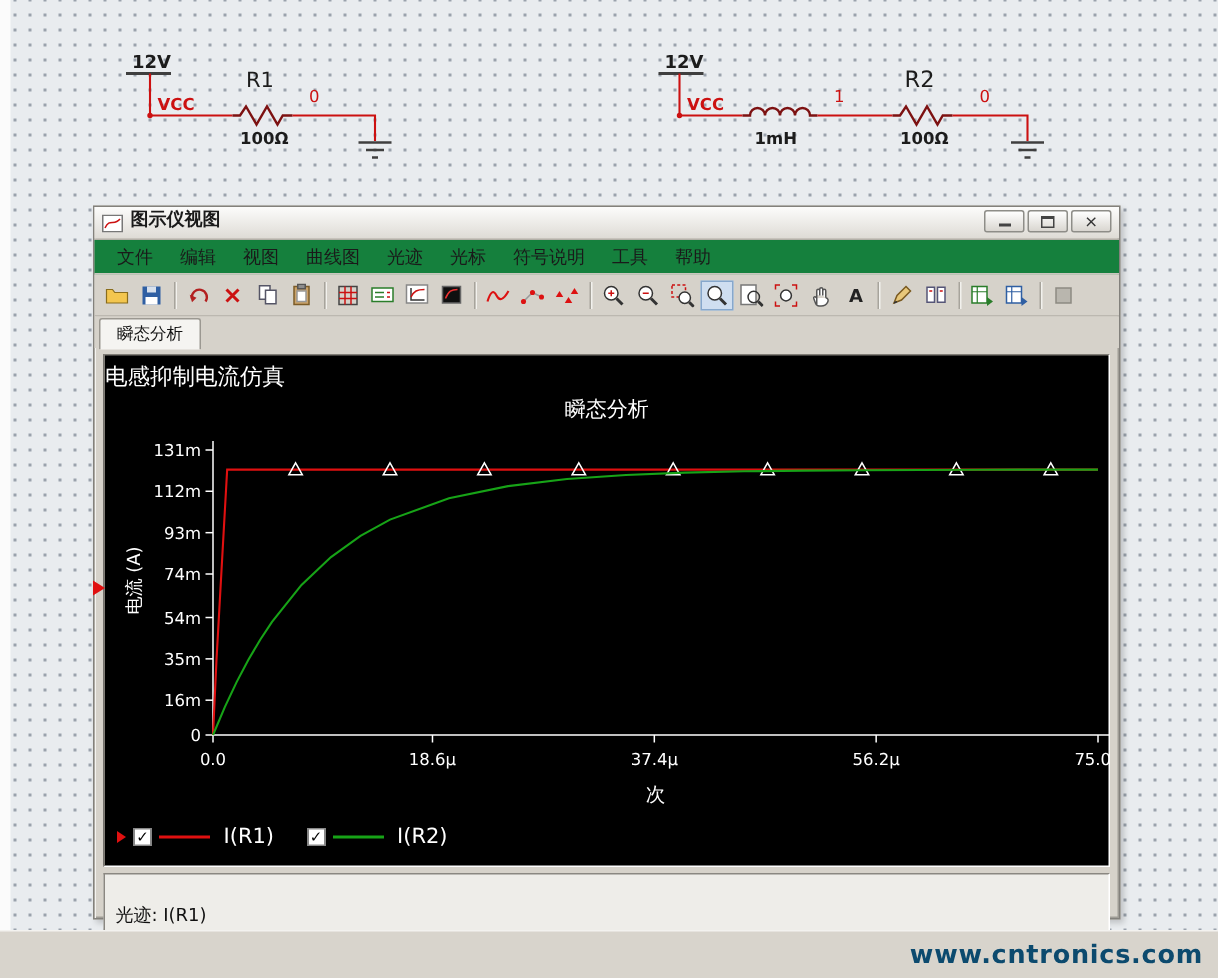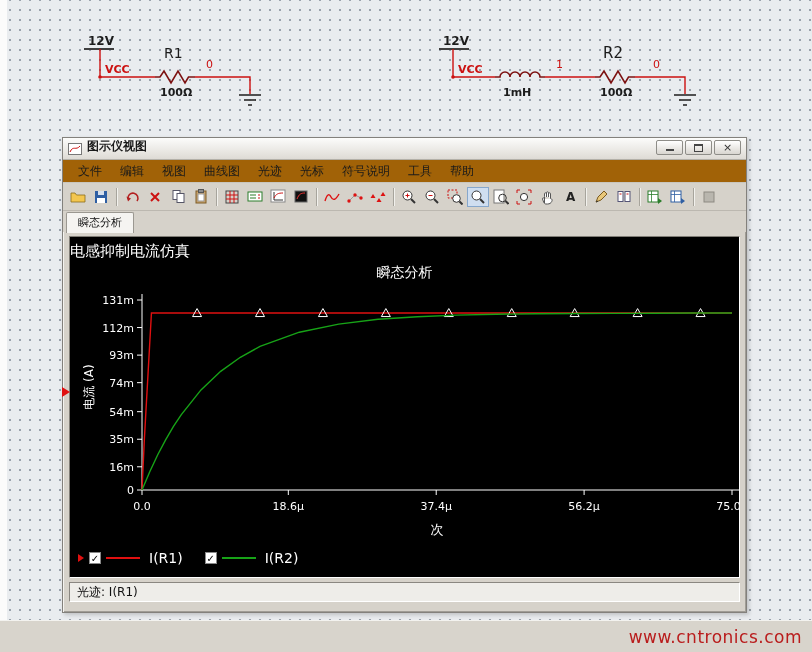--- a/index.html
+++ b/index.html
@@ -7,21 +7,21 @@
   body{position:relative;font-family:"DejaVu Sans","Liberation Sans",sans-serif;background:#d8d4cc}
 
   
   .dot-canvas{position:absolute;left:0;top:0;width:812px;height:620px;
     background-color:#e9ecef;
     background-image:radial-gradient(#9aa2ac 1px, transparent 1.2px);
     background-size:10px 10px;background-position:5px 5px;}
   .left-strip{position:absolute;left:0;top:0;width:7px;height:620px;background:#fbfbfb}
 
   .bottom-bar{position:absolute;left:0;top:620px;width:812px;height:32px;background:#d8d4cc;border-top:1px solid #f3f2ef}
-  .watermark{position:absolute;right:10px;bottom:5px;font-size:17px;color:#b91c1c;font-weight:400;letter-spacing:.5px}
+  .watermark{position:absolute;right:10px;bottom:5px;font-size:17px;color:#0c4a6e;font-weight:700;letter-spacing:.5px}
 
   
   .sch-black{fill:#1c1c1c;font-size:12px;font-weight:bold}
   .sch-ref{fill:#1c1c1c;font-size:14px}
   .sch-ref-big{fill:#1c1c1c;font-size:15px}
   .sch-val{fill:#1c1c1c;font-size:11px;font-weight:bold}
   .sch-net{fill:#cc1111;font-size:11px;font-weight:bold}
   .sch-node{fill:#cc1111;font-size:11px}
 
   
@@ -29,21 +29,21 @@
     border:1px solid #83817c;box-shadow:inset 1px 1px 0 #f4f3f0, inset -1px -1px 0 #a09d96, 2px 2px 4px rgba(0,0,0,.18)}
   .titlebar{height:22px;display:flex;align-items:flex-end;gap:5px;padding:4px 5px;
     background:linear-gradient(#fcfcfb,#dedbd5);border-bottom:1px solid #b3b0a8;font-size:12px;color:#1a1a1a}
   .title-text{font-weight:bold}
   .win-controls{margin-left:auto;display:flex;gap:2px}
   .win-btn{width:27px;height:15px;border:1px solid #8e8d88;border-radius:2px;
     background:linear-gradient(#ffffff,#d9d6d0);display:flex;align-items:center;justify-content:center;font-size:11px;color:#333;line-height:1}
   .glyph-min{width:8px;height:6px;border-bottom:2px solid #444}
   .glyph-max{width:9px;height:8px;border:1px solid #444;border-top-width:2px}
 
-  .menubar{height:23px;background:#a16207;border-bottom:1px solid #c9c6be;display:flex;align-items:center;padding:0 6px;font-size:12px;color:#1a1a1a}
+  .menubar{height:23px;background:#15803d;border-bottom:1px solid #c9c6be;display:flex;align-items:center;padding:0 6px;font-size:12px;color:#1a1a1a}
   .menu-item{padding:3px 9px;cursor:default}
 
   .toolbar{height:28px;background:#d6d2ca;border-bottom:1px solid #bcb8b0;display:flex;align-items:center;padding:0 4px;gap:1px}
   .ti{width:22px;height:20px;display:flex;align-items:center;justify-content:center;border:1px solid transparent}
   .ti.pressed{background:#cfdef0;border-color:#86a7cc}
   .tsep{width:1px;height:18px;background:#a7a49c;box-shadow:1px 0 0 #f2f1ed;margin:0 3px}
 
   .tabrow{height:21px;background:#d6d2ca;display:flex;align-items:flex-end;padding-left:3px}
   .tab{background:#f5f4f1;border:1px solid #9b9891;border-bottom:none;padding:2px 11px 3px;font-size:11px;color:#111;position:relative;top:1px;border-radius:2px 2px 0 0}
 
@@ -56,21 +56,21 @@
   .axis-arrow{position:absolute;left:-8px;top:150px;width:0;height:0;
     border-left:8px solid #e01010;border-top:5px solid transparent;border-bottom:5px solid transparent}
   .chart-legend{position:absolute;left:8px;top:312px;display:flex;gap:22px;align-items:center;height:18px}
   .lg-item{display:flex;align-items:center;gap:5px}
   .lg-arrow{width:0;height:0;border-left:6px solid #e01010;border-top:4px solid transparent;border-bottom:4px solid transparent}
   .lg-cb{width:12px;height:12px;background:#fff;border:1px solid #888;color:#000;font-size:10px;line-height:11px;text-align:center}
   .lg-line{width:34px;height:2px}
   .lg-label{color:#fff;font-size:14px;margin-left:4px}
 
   .statusbar{margin:4px 6px 0;height:20px;background:#eeede9;border:1px solid;border-color:#8a8781 #ffffff #ffffff #8a8781;
-    font-size:12px;color:#111;padding:2px 7px;line-height:15px}
+    font-size:12px;color:#111;padding:20px 7px;line-height:15px}
 </style>
 </head>
 <body>
 
 <div class="dot-canvas"></div>
 <div class="left-strip"></div>
 
 <svg style="position:absolute;left:60px;top:20px" width="700" height="115" viewBox="0 0 700 115">
 
   <g>

